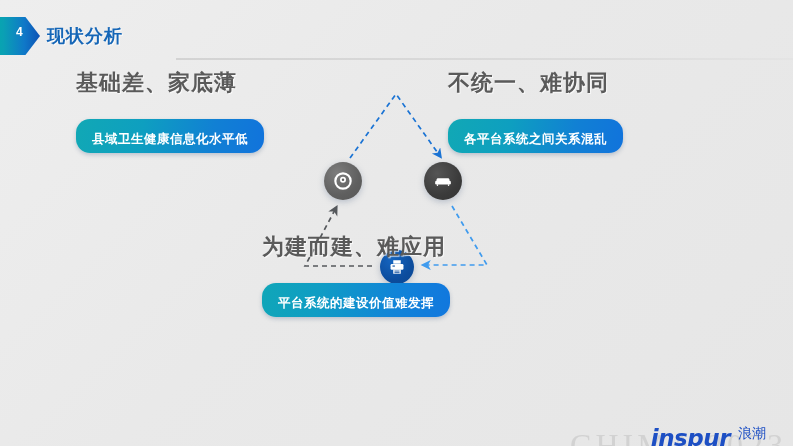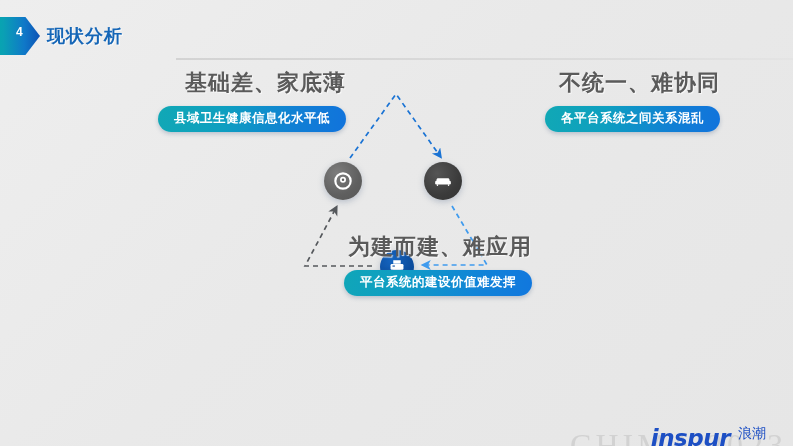--- a/index.html
+++ b/index.html
@@ -114,34 +114,34 @@
     top: 190px;
     width: 34px;
     height: 34px;
     background: radial-gradient(circle at 35% 30%, #1565c0 0%, #0c4d9e 60%, #0a4691 100%);
   }
   .node svg { position: static; display: block; }
 
   
   .block {
     position: absolute;
-    text-align: right;
+    text-align: left;
   }
   .block-heading {
     font-size: 22px;
     font-weight: bold;
     color: #5a5a5a;
     letter-spacing: 1px;
     white-space: nowrap;
     text-shadow: 1px 1px 1px rgba(255,255,255,0.8);
   }
   .pill {
     display: inline-block;
-    margin-top: 8px;
-    padding: 4px 16px 5px 16px;
+    margin-top: 21px;
+    padding: 12px 16px 5px 16px;
     border-radius: 14px;
     color: #ffffff;
     font-size: 12.5px;
     font-weight: bold;
     letter-spacing: 0.5px;
     white-space: nowrap;
     background: linear-gradient(100deg, #11a8b5 0%, #0e9fc0 35%, #1180d4 72%, #1173dc 100%);
     box-shadow: 0 2px 4px rgba(60,90,130,0.28);
   }
   .pill-bottom {

